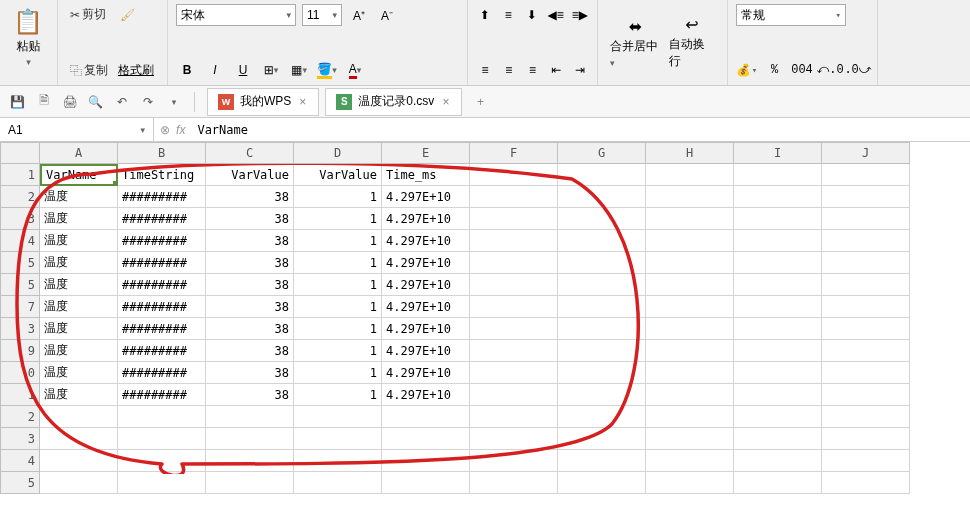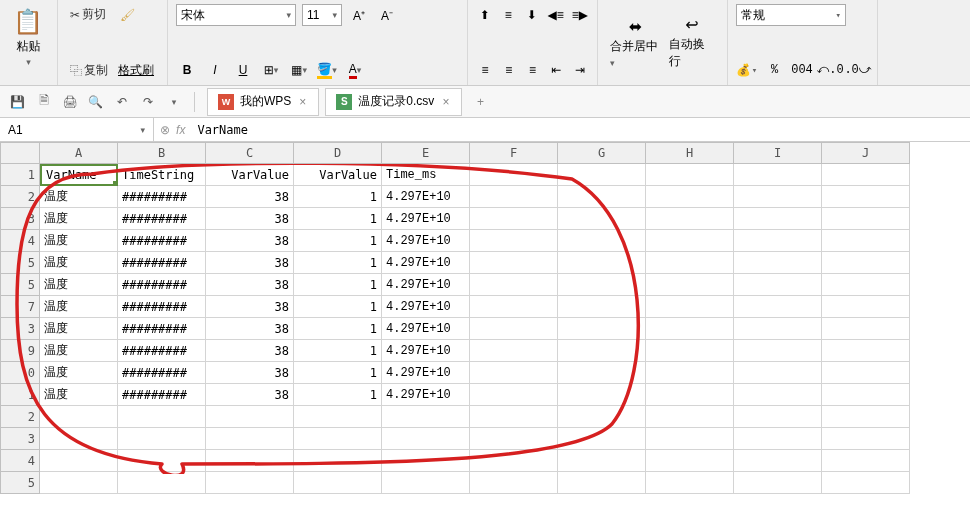--- a/index.html
+++ b/index.html
@@ -36,21 +36,21 @@
 
 .grid { position: relative; }
 .col-hdr { display: flex; height: 22px; }
 .corner { width: 40px; border: 1px solid #c0c0c0; background: #f0f0f0; }
 .ch { border: 1px solid #c0c0c0; border-left: none; background: #f0f0f0; display: flex; align-items: center; justify-content: center; font-family: "SimSun", monospace; color: #555; }
 .ch.A { width: 78px; } .ch.B { width: 88px; } .ch.C { width: 88px; } .ch.D { width: 88px; } .ch.E { width: 88px; }
 .ch.F, .ch.G, .ch.H, .ch.I, .ch.J { width: 88px; }
 .row { display: flex; height: 22px; }
 .rh { width: 40px; border: 1px solid #c0c0c0; border-top: none; background: #f0f0f0; display: flex; align-items: center; justify-content: flex-end; padding-right: 4px; font-family: "SimSun", monospace; color: #555; }
 .cell { border-right: 1px solid #d4d4d4; border-bottom: 1px solid #d4d4d4; display: flex; align-items: center; padding: 0 4px; font-family: "SimSun", monospace; overflow: hidden; white-space: nowrap; }
-.cell.cA { width: 78px; } .cell.cB { width: 88px; } .cell.cC { width: 88px; text-align: center; } .cell.cD { width: 88px; } .cell.cE { width: 88px; font-family: Liberation Mono, monospace; }
+.cell.cA { width: 78px; } .cell.cB { width: 88px; } .cell.cC { width: 88px; text-align: center; } .cell.cD { width: 88px; } .cell.cE { width: 88px; }
 .cell.cF, .cell.cG, .cell.cH, .cell.cI, .cell.cJ { width: 88px; }
 .cell.ra { justify-content: flex-end; }
 .cell.sel { border: 2px solid #5b8f3c; position: relative; }
 .cell.sel::after { content: ""; position: absolute; right: -3px; bottom: -3px; width: 6px; height: 6px; background: #5b8f3c; }
 
 
 .annot { position: absolute; top: 164px; left: 12px; width: 640px; height: 310px; pointer-events: none; z-index: 10; }
 
 .wps-logo { width: 16px; height: 16px; background: #d94f3a; color: #fff; font-size: 9px; font-weight: bold; display: flex; align-items: center; justify-content: center; }
 .xls-logo { width: 16px; height: 16px; background: #4a9d5b; color: #fff; font-size: 10px; font-weight: bold; display: flex; align-items: center; justify-content: center; }

